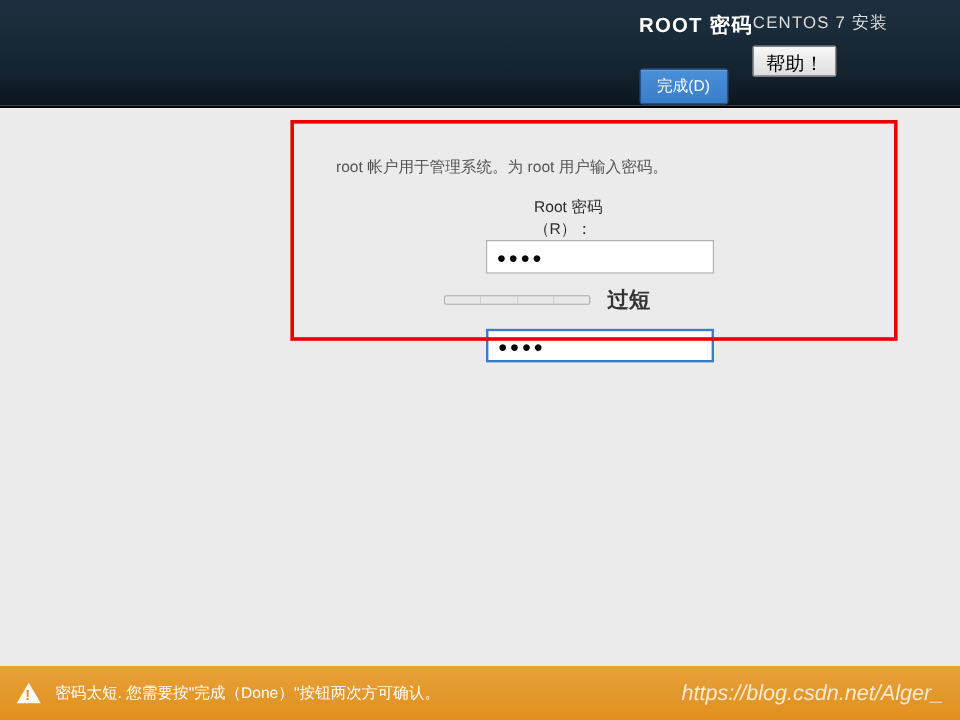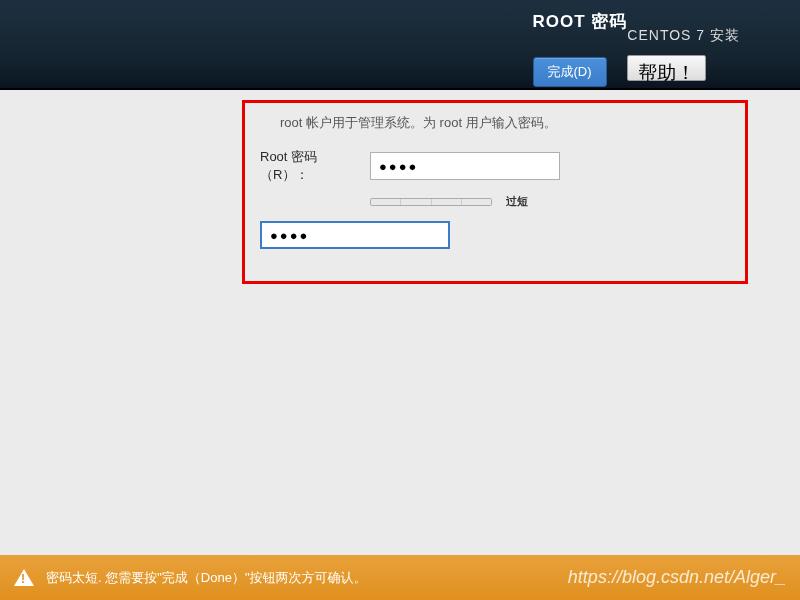--- a/index.html
+++ b/index.html
@@ -33,21 +33,21 @@
       background: linear-gradient(to bottom, #4a90d9 0%, #3a7cc8 100%);
       border: 1px solid #2a5a9a;
       color: #fff;
       padding: 5px 14px;
       font-size: 13px;
       border-radius: 3px;
       cursor: pointer;
       box-shadow: inset 0 1px 0 rgba(255,255,255,0.2);
     }
     .header-right {
-      padding: 27px 10px 0 0;
+      padding: 10px 10px 0 0;
       text-align: right;
     }
     .installer-title {
       color: #ddd;
       font-size: 14px;
       letter-spacing: 1px;
       margin-bottom: 10px;
       padding-right: 50px;
     }
     .header-right-bottom {
@@ -79,21 +79,21 @@
       inset: 1px;
       background: repeating-linear-gradient(90deg, #fff 0 1px, #000 1px 2.5px),
                   repeating-linear-gradient(0deg, #fff 0 1px, #000 1px 2.5px);
       opacity: 0.6;
     }
     .lang-text { font-size: 13px; color: #000; }
     .help-btn {
       background: linear-gradient(to bottom, #f8f8f8, #ddd);
       border: 1px solid #999;
       padding: 4px 10px;
-      font-size: 19px;
+      font-size: 16px;
       border-radius: 2px;
       cursor: pointer;
       height: 26px;
     }
     .content {
       position: relative;
       height: 465px;
       background: #ebebeb;
     }
     .highlight-box {
@@ -101,33 +101,34 @@
       left: 242px;
       top: 10px;
       width: 506px;
       height: 184px;
       border: 3px solid #e60000;
       pointer-events: none;
     }
     .form-area {
       position: absolute;
       left: 260px;
-      top: 24px;
+      top: 40px;
       width: 480px;
     }
     .instruction {
       color: #555;
       font-size: 13px;
       margin-bottom: 16px;
       padding-left: 20px;
     }
     .form-row {
       display: flex;
       align-items: center;
       margin-bottom: 10px;
+      flex-direction: column;
     }
     .form-label {
       width: 110px;
       text-align: left;
       color: #2a2a2a;
       font-size: 13px;
       padding-right: 6px;
     }
     .form-input {
       width: 190px;
@@ -158,21 +159,21 @@
       overflow: hidden;
     }
     .strength-seg {
       flex: 1;
       border-right: 1px solid #ccc;
       background: #e8e8e8;
     }
     .strength-seg:last-child { border-right: none; }
     .strength-label {
       margin-left: 14px;
-      font-size: 11px;
+      font-size: 18px;
       font-weight: bold;
       color: #333;
     }
     .footer {
       position: absolute;
       bottom: 0;
       left: 0;
       right: 0;
       height: 45px;
       background: #e59729;

